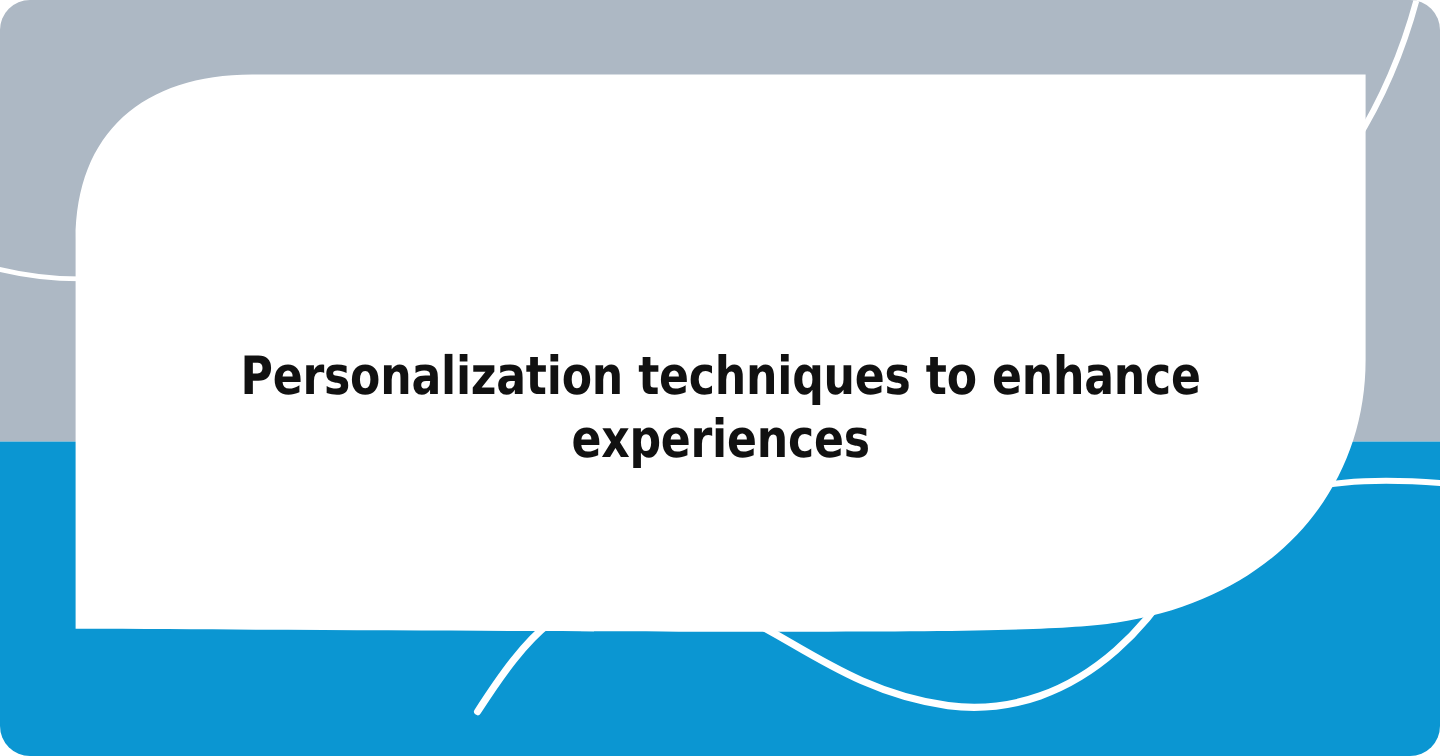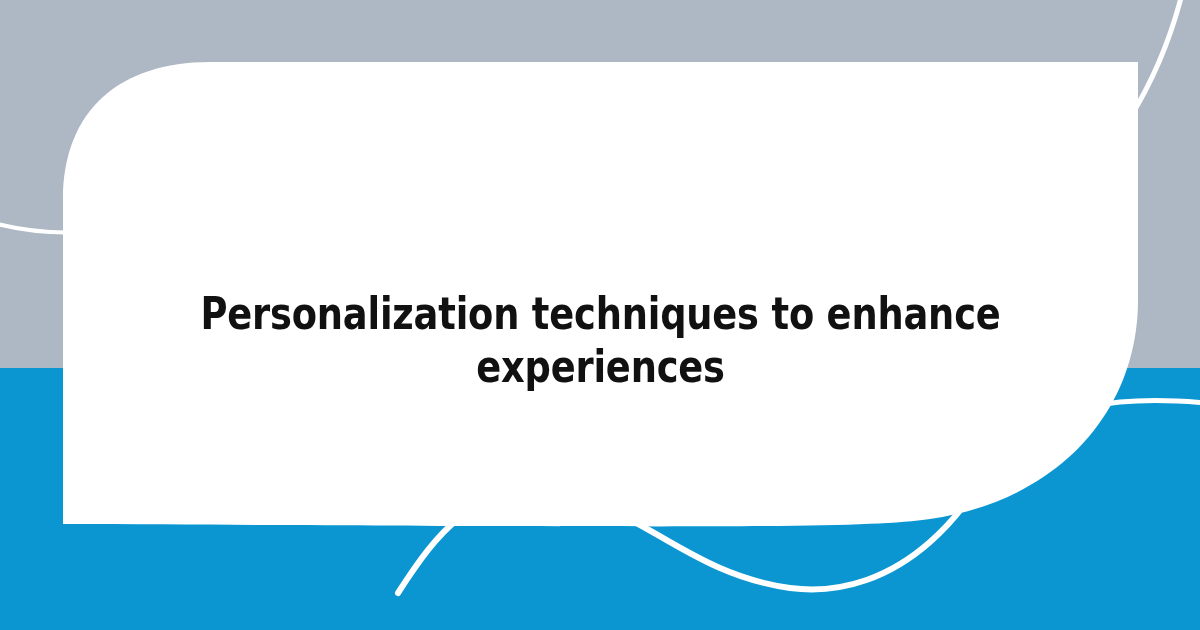--- a/index.html
+++ b/index.html
@@ -11,20 +11,21 @@
   body {
     font-family: "Liberation Sans", "DejaVu Sans", sans-serif;
   }
 
   #banner {
     position: relative;
     width: 1200px;
     height: 630px;
     overflow: hidden;
     background: #ffffff;
+    border-radius: 25px;
   }
 
   
   .band {
     position: absolute;
     left: 0;
     width: 1200px;
   }
   .band-gray {
     top: 0;

